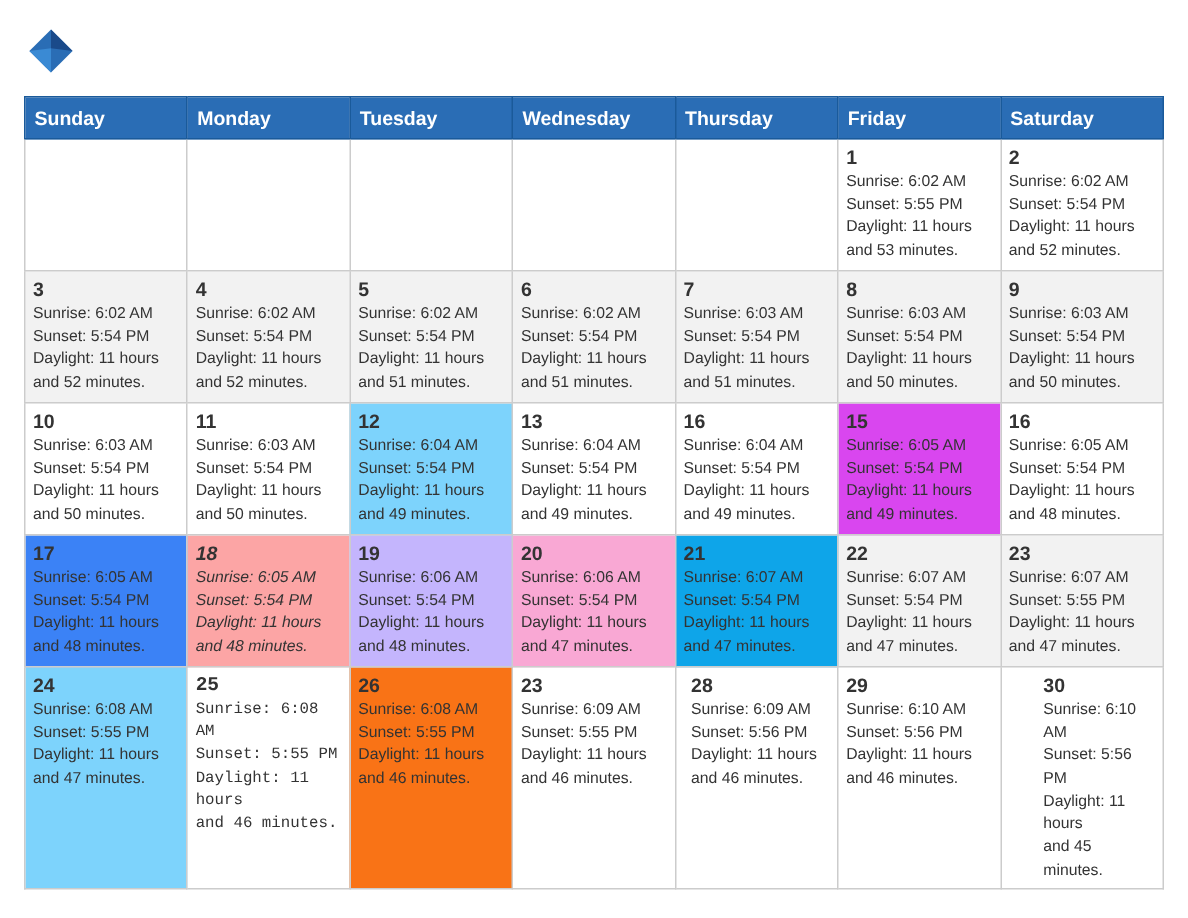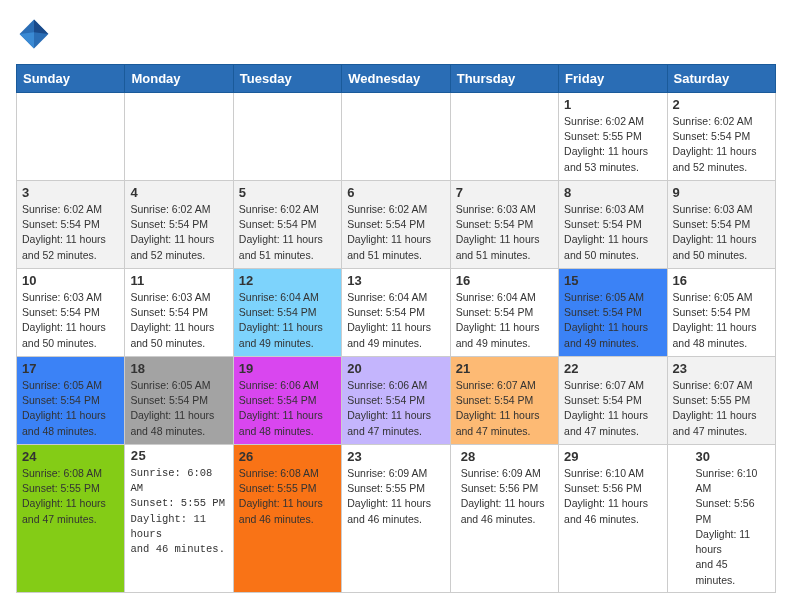--- a/index.html
+++ b/index.html
@@ -228,21 +228,21 @@
 Daylight: 11 hours
 and 49 minutes.</div>
         </td>
         <td style="background: rgb(255, 255, 255);">
           <span class="day-num">16</span>
           <div class="day-info" style="white-space: pre-line;">Sunrise: 6:04 AM
 Sunset: 5:54 PM
 Daylight: 11 hours
 and 49 minutes.</div>
         </td>
-        <td style="background: #3b82f6;">
+        <td style="background: #d946ef;">
           <span class="day-num">15</span>
           <div class="day-info" style="white-space: pre-line;">Sunrise: 6:05 AM
 Sunset: 5:54 PM
 Daylight: 11 hours
 and 49 minutes.</div>
         </td>
         <td style="background: rgb(255, 255, 255);">
           <span class="day-num">16</span>
           <div class="day-info" style="white-space: pre-line;">Sunrise: 6:05 AM
 Sunset: 5:54 PM
@@ -251,42 +251,42 @@
         </td>
       </tr>
       <tr>
         <td style="background: #3b82f6;">
           <span class="day-num">17</span>
           <div class="day-info" style="white-space: pre-line;">Sunrise: 6:05 AM
 Sunset: 5:54 PM
 Daylight: 11 hours
 and 48 minutes.</div>
         </td>
-        <td style="background: #a3a3a3;">
+        <td style="background: #fca5a5; font-style: italic;">
           <span class="day-num">18</span>
           <div class="day-info" style="white-space: pre-line;">Sunrise: 6:05 AM
 Sunset: 5:54 PM
 Daylight: 11 hours
 and 48 minutes.</div>
         </td>
-        <td style="background: #d946ef;">
+        <td style="background: #c4b5fd;">
           <span class="day-num">19</span>
           <div class="day-info" style="white-space: pre-line;">Sunrise: 6:06 AM
 Sunset: 5:54 PM
 Daylight: 11 hours
 and 48 minutes.</div>
         </td>
-        <td style="background: #c4b5fd;">
+        <td style="background: #f9a8d4;">
           <span class="day-num">20</span>
           <div class="day-info" style="white-space: pre-line;">Sunrise: 6:06 AM
 Sunset: 5:54 PM
 Daylight: 11 hours
 and 47 minutes.</div>
         </td>
-        <td style="background: #fdba74;">
+        <td style="background: #0ea5e9;">
           <span class="day-num">21</span>
           <div class="day-info" style="white-space: pre-line;">Sunrise: 6:07 AM
 Sunset: 5:54 PM
 Daylight: 11 hours
 and 47 minutes.</div>
         </td>
         <td style="background: rgb(242, 242, 242);">
           <span class="day-num">22</span>
           <div class="day-info" style="white-space: pre-line;">Sunrise: 6:07 AM
 Sunset: 5:54 PM
@@ -295,21 +295,21 @@
         </td>
         <td style="background: rgb(242, 242, 242);">
           <span class="day-num">23</span>
           <div class="day-info" style="white-space: pre-line;">Sunrise: 6:07 AM
 Sunset: 5:55 PM
 Daylight: 11 hours
 and 47 minutes.</div>
         </td>
       </tr>
       <tr>
-        <td style="background: #84cc16; margin-top: 36px;">
+        <td style="background: #7dd3fc; margin-top: 36px;">
           <span class="day-num">24</span>
           <div class="day-info" style="white-space: pre-line;">Sunrise: 6:08 AM
 Sunset: 5:55 PM
 Daylight: 11 hours
 and 47 minutes.</div>
         </td>
         <td style="background: rgb(255, 255, 255); font-family: Liberation Mono, monospace;">
           <span class="day-num">25</span>
           <div class="day-info" style="white-space: pre-line;">Sunrise: 6:08 AM
 Sunset: 5:55 PM

